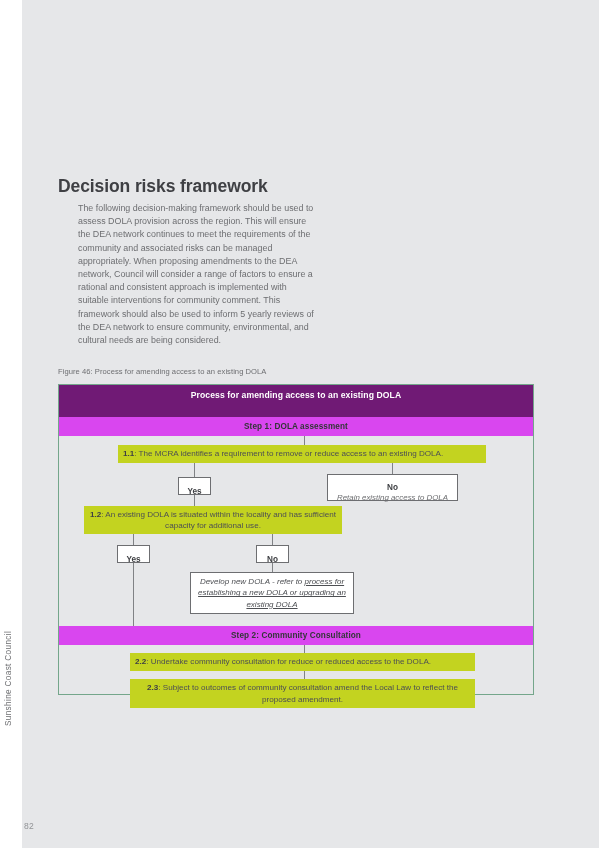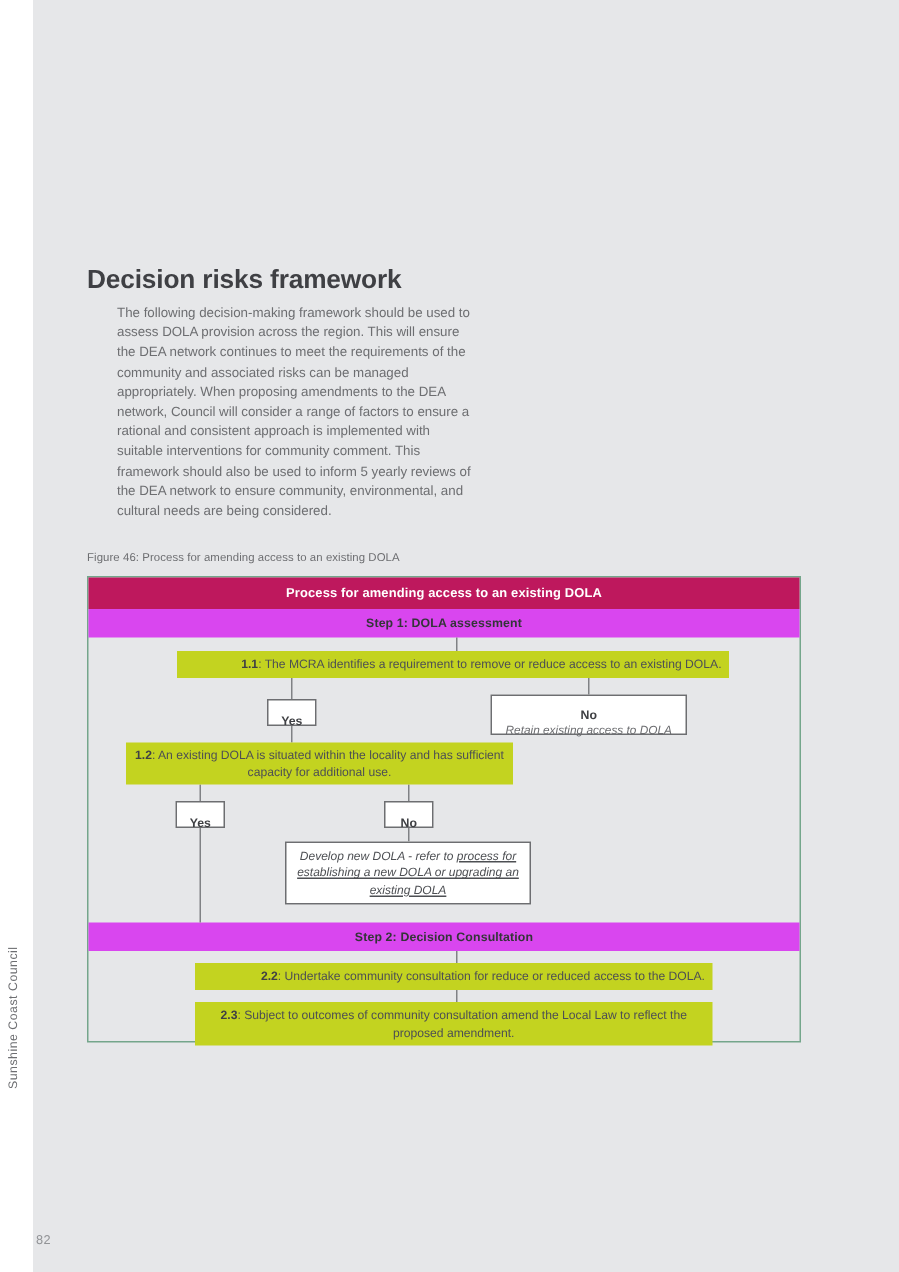--- a/index.html
+++ b/index.html
@@ -82,23 +82,23 @@
     left: 58px;
     top: 384px;
     width: 476px;
     height: 311px;
     border: 1px solid #74a68b;
     background: #e6e7e9;
     box-sizing: border-box;
   }
 
   .band-title {
-    height: 21px;
+    height: 32px;
     line-height: 21px;
-    background: #be185d;
+    background: #701a75;
     color: #ffffff;
     text-align: center;
     font-size: 8.6px;
     font-weight: bold;
     letter-spacing: .1px;
   }
   .band-step {
     height: 19px;
     line-height: 19px;
     background: #d946ef;
@@ -116,21 +116,21 @@
   
   .lime-box {
     position: absolute;
     background: #c3d320;
     color: #4d4f53;
     font-size: 8.1px;
     line-height: 11.5px;
     text-align: center;
     display: flex;
     align-items: center;
-    justify-content: flex-end;
+    justify-content: flex-start;
     box-sizing: border-box;
     padding: 2px 5px;
     z-index: 3;
   }
   .lime-box b { color: #3f4044; }
 
   
   .white-box {
     position: absolute;
     background: #ffffff;
@@ -230,21 +230,21 @@
 
     <div class="white-box link-box" style="left:131px; top:136px; width:164px; height:42px;">
       <span>
         <span>Develop new DOLA - refer to </span><span class="link-underline">process for establishing a new DOLA or upgrading an existing DOLA</span>
       </span>
     </div>
 
     <div class="vline" style="left:74px; top:127px; height:63px;"></div>
   </div>
 
-  <div class="band-step">Step 2: Decision Consultation</div>
+  <div class="band-step">Step 2: Community Consultation</div>
 
   <div class="stage" style="height:58px;">
 
     <div class="vline" style="left:245px; top:0px; height:8px;"></div>
 
     <div class="lime-box" style="left:71px; top:8px; width:345px; height:18px;">
       <span><b>2.2</b><span>: Undertake community consultation for reduce or reduced access to the DOLA.</span></span>
     </div>
 
     <div class="vline" style="left:245px; top:26px; height:8px;"></div>

